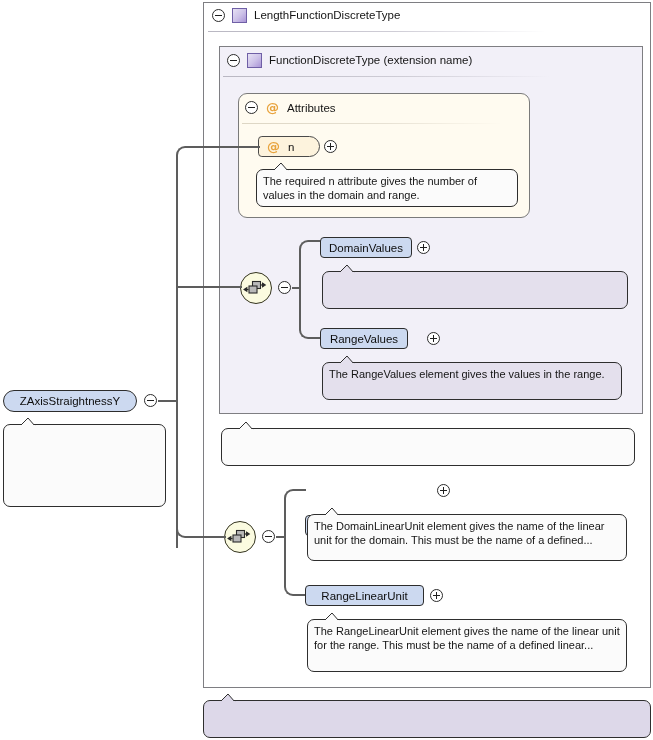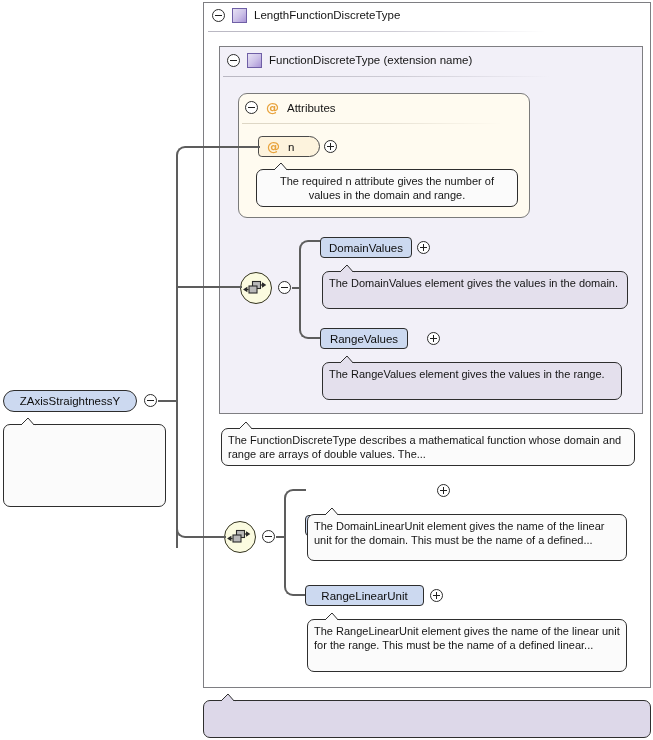--- a/index.html
+++ b/index.html
@@ -144,21 +144,21 @@
 <div class="attrbox-rule" style="left:242px;top:123px;width:260px;"></div>
 
 <div class="attr-pill" style="left:258px;top:136px;width:62px;height:21px;">
   <span class="at-sign">@</span>
   <span>n</span>
 </div>
 <div class="abs" style="left:324px;top:140px;">
   <span class="pm plus"></span>
 </div>
 
-<div class="note note-white" style="left:256px;top:169px;width:262px;height:38px;text-align:center;">
+<div class="note note-white" style="left:256px;top:169px;width:262px;height:38px;">
   <span class="tail">
     <svg width="16" height="9" viewBox="0 0 16 9">
         <path d="M0 8 L8 0 L15 8" fill="#fbfbfb" stroke="#2e2e2e" stroke-width="1"></path>
         <path d="M0 8 L15 8" stroke="#fbfbfb" stroke-width="2"></path>
       </svg>
   </span>
   <span>The required n attribute gives the number of values in the domain and range.</span>
 </div>
 
 <div class="seqnode" style="left:240px;top:272px;">
@@ -189,21 +189,20 @@
 <div class="abs" style="left:417px;top:241px;">
   <span class="pm plus"></span>
 </div>
 <div class="note note-lav" style="left:322px;top:271px;width:306px;height:38px;">
   <span class="tail">
     <svg width="16" height="9" viewBox="0 0 16 9">
         <path d="M0 8 L8 0 L15 8" fill="#e4e0ed" stroke="#2e2e2e" stroke-width="1"></path>
         <path d="M0 8 L15 8" stroke="#e4e0ed" stroke-width="2"></path>
       </svg>
   </span>
-  <span>The DomainValues element gives the values in the domain.</span>
 </div>
 
 <div class="elem-pill" style="left:320px;top:328px;width:88px;height:21px;">
   <span>RangeValues</span>
 </div>
 <div class="abs" style="left:427px;top:332px;">
   <span class="pm plus"></span>
 </div>
 <div class="note note-lav" style="left:322px;top:362px;width:300px;height:38px;border-radius:7px;">
   <span class="tail">
@@ -215,21 +214,20 @@
   <span>The RangeValues element gives the values in the range.</span>
 </div>
 
 <div class="note note-white" style="left:221px;top:428px;width:414px;height:38px;">
   <span class="tail">
     <svg width="16" height="9" viewBox="0 0 16 9">
         <path d="M0 8 L8 0 L15 8" fill="#fbfbfb" stroke="#2e2e2e" stroke-width="1"></path>
         <path d="M0 8 L15 8" stroke="#fbfbfb" stroke-width="2"></path>
       </svg>
   </span>
-  <span>The FunctionDiscreteType describes a mathematical function whose domain and range are arrays of double values. The...</span>
 </div>
 
 <div class="seqnode" style="left:224px;top:521px;">
   <svg width="30" height="30" viewBox="0 0 30 30" style="display:block;">
     <g stroke="#2a2a2a" stroke-width="1.1" fill="#b9b9b9">
       <rect x="11.5" y="8.5" width="8" height="7"></rect>
       <rect x="8" y="13" width="8" height="7"></rect>
     </g>
     <g stroke="#2a2a2a" stroke-width="1.2" fill="none">
       <path d="M3.5 16.5 H7.5"></path>

